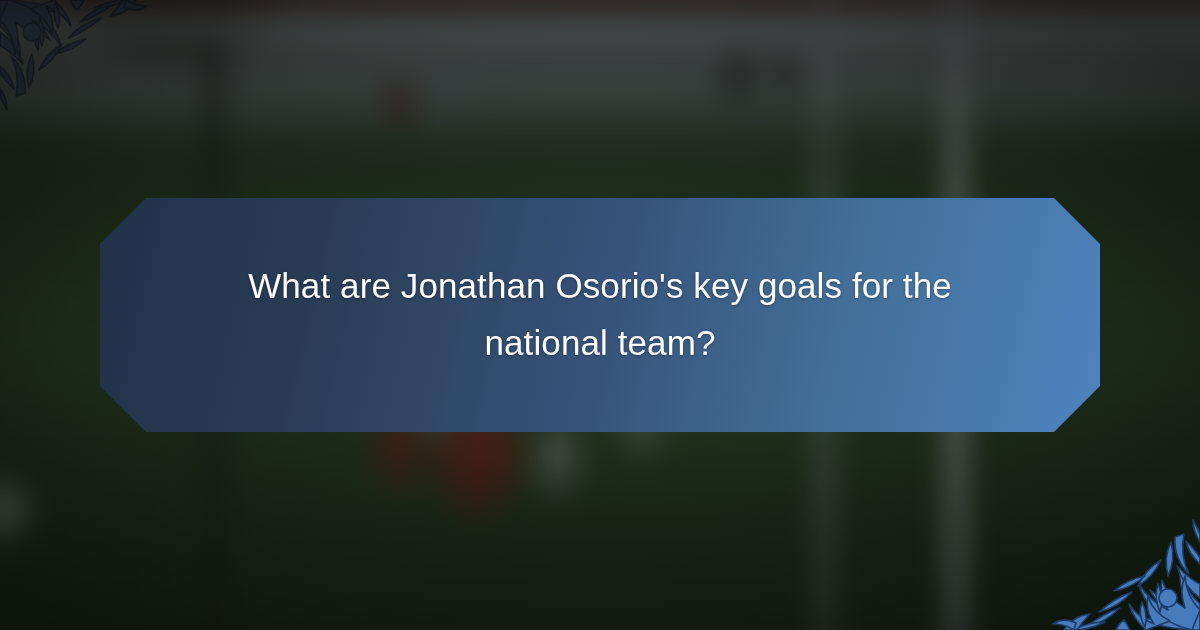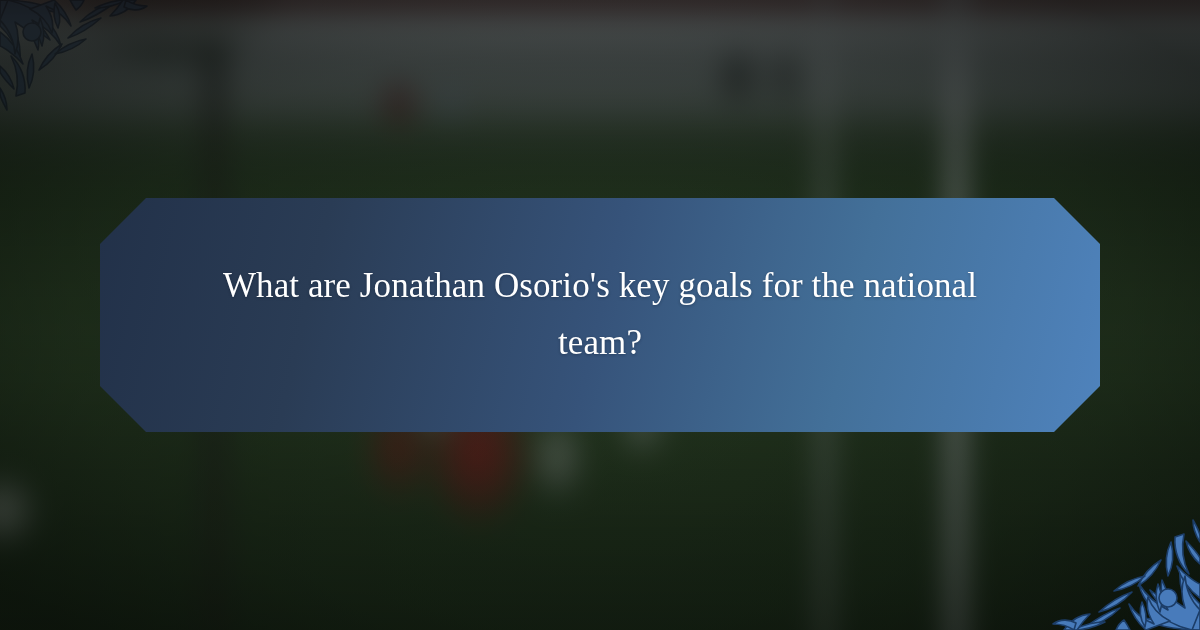--- a/index.html
+++ b/index.html
@@ -95,21 +95,21 @@
     width:1000px; height:234px;
     background:linear-gradient(103deg, #223149 0%, #2a3c55 22%, #36537a 50%, #437099 74%, #4f83bd 100%);
     clip-path:polygon(46px 0, calc(100% - 46px) 0, 100% 46px, 100% calc(100% - 46px),
                       calc(100% - 46px) 100%, 46px 100%, 0 calc(100% - 46px), 0 46px);
     display:flex; align-items:center; justify-content:center;
     box-shadow:0 2px 26px rgba(0,0,0,.28);
   }
 
   .banner-title {
     color:#ffffff;
-    font-family:Liberation Serif, serif;
+    font-family:Liberation Sans, sans-serif;
     font-size:35px;
     font-weight:400;
     line-height:1.62;
     text-align:center;
     letter-spacing:.1px;
     max-width:800px;
     text-shadow:0 1px 3px rgba(10,20,34,.32);
   }
 </style>
 </head>

